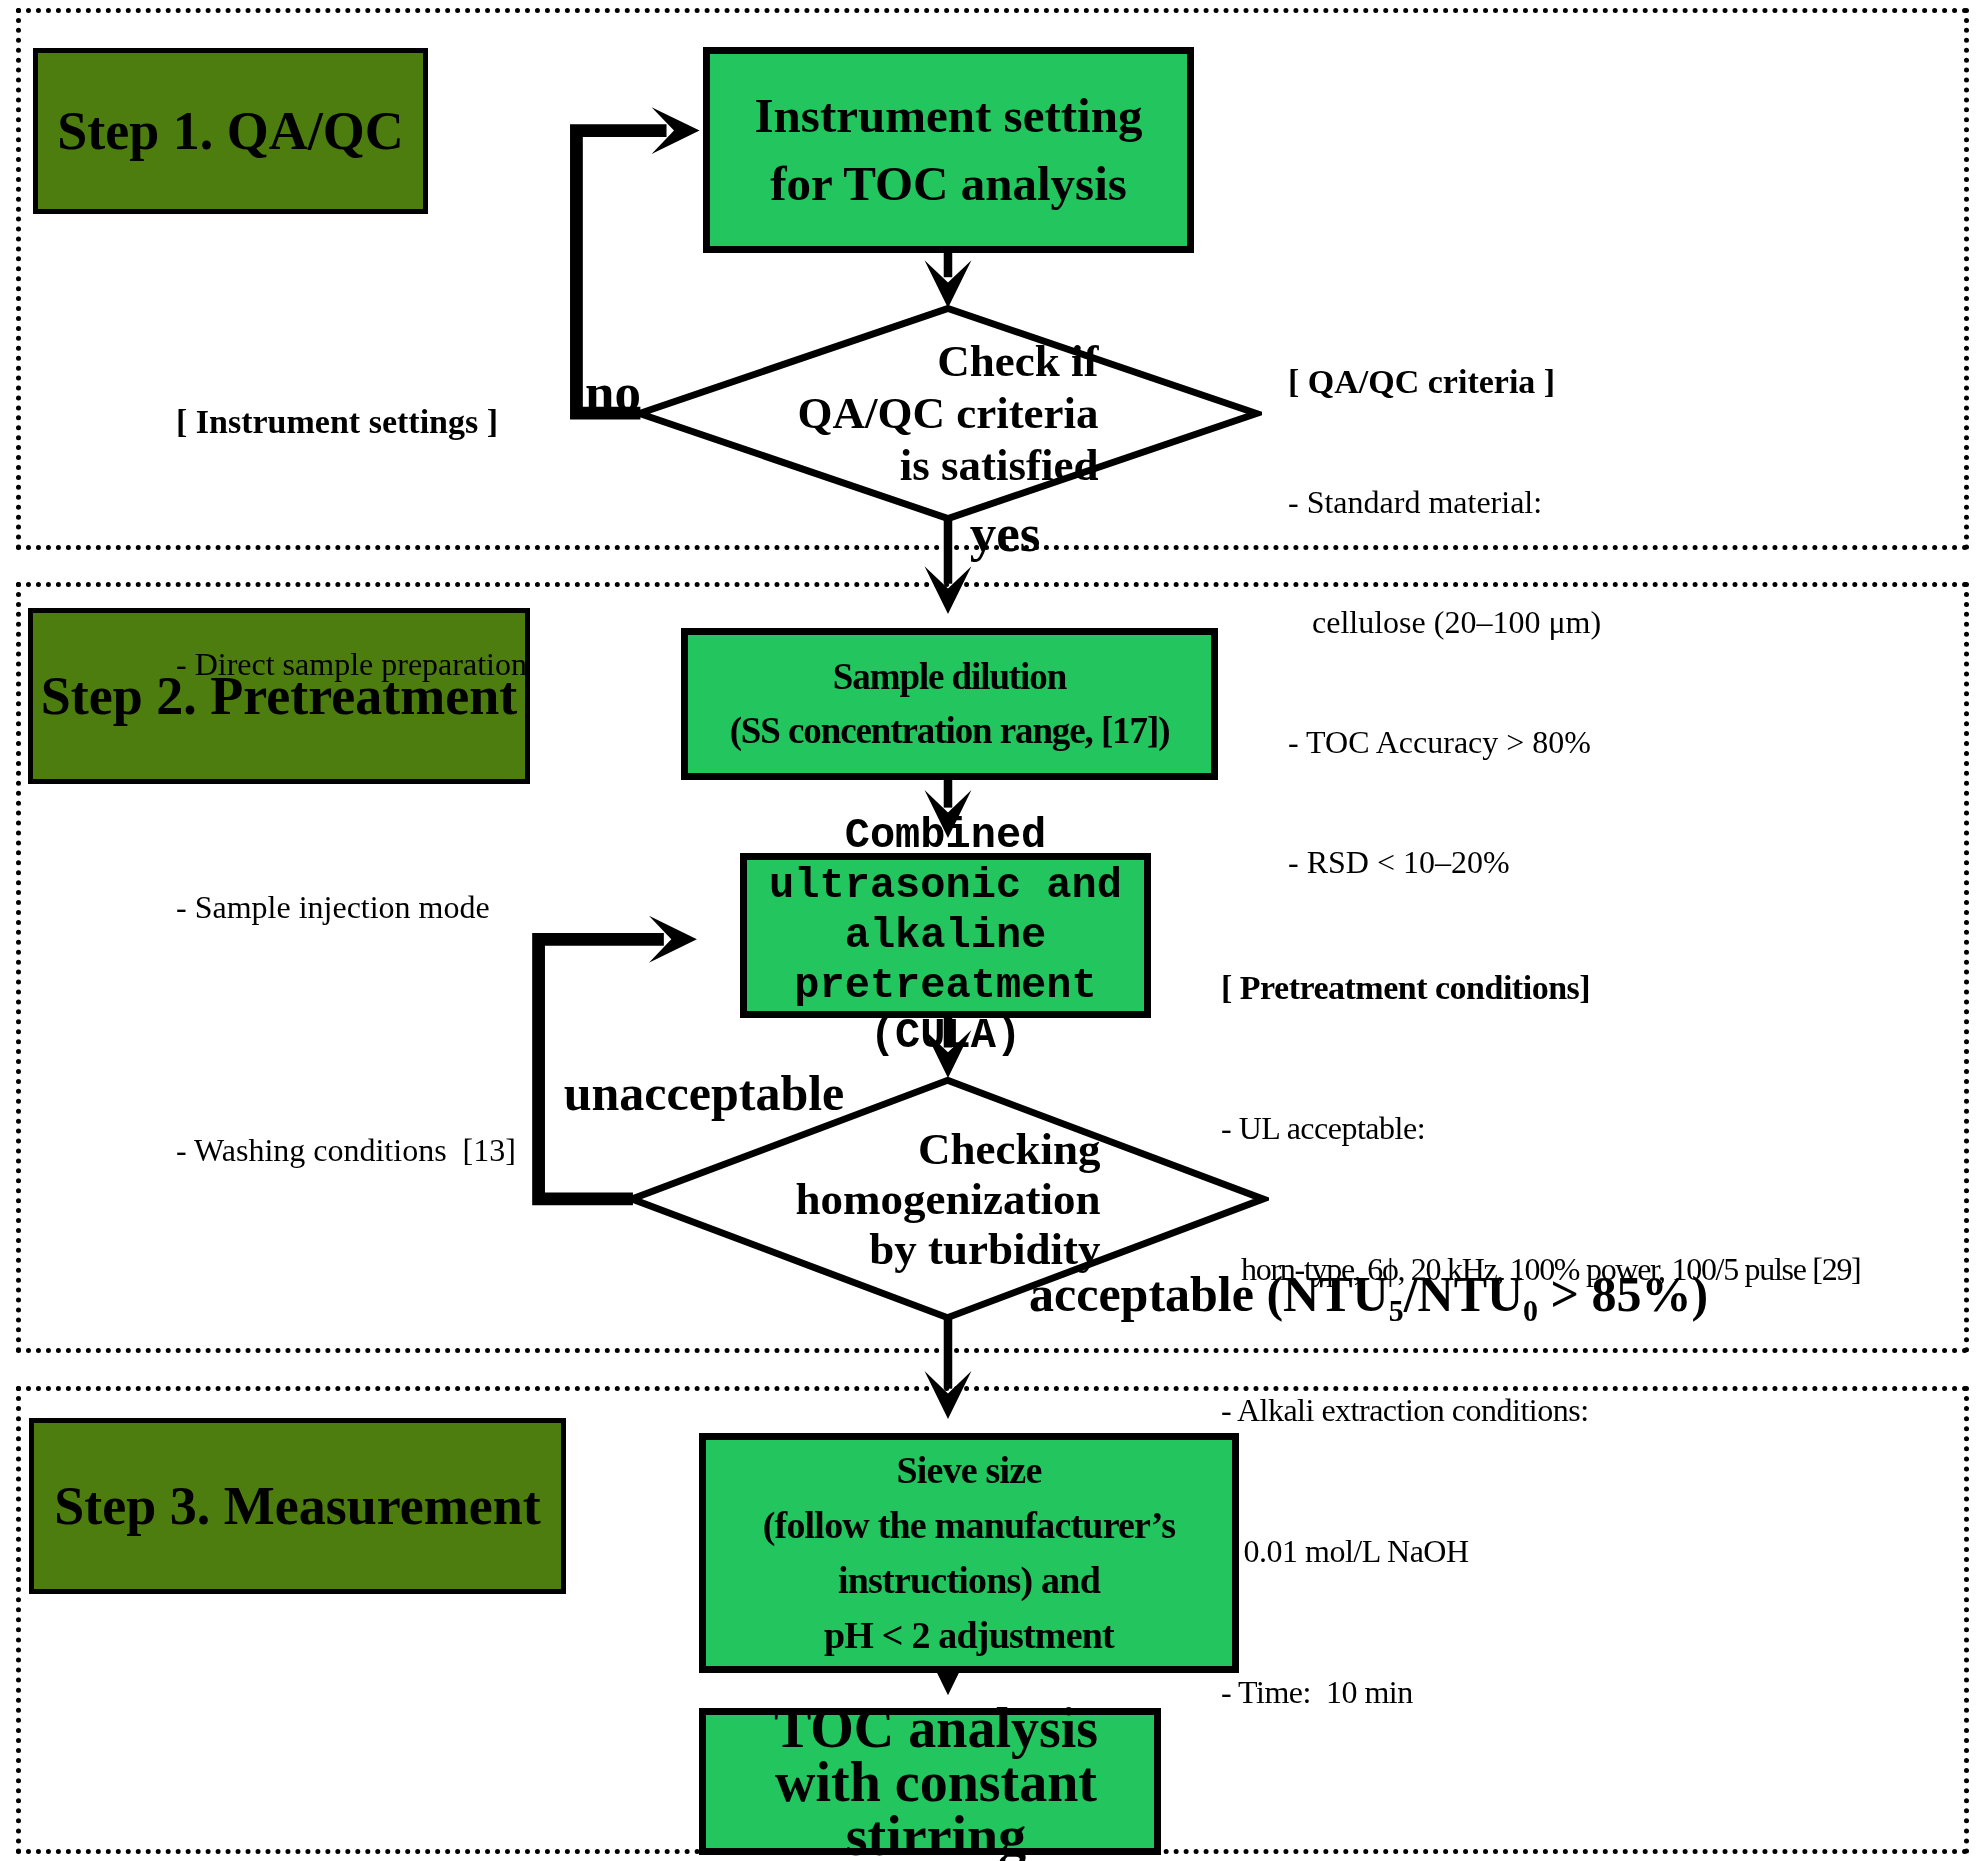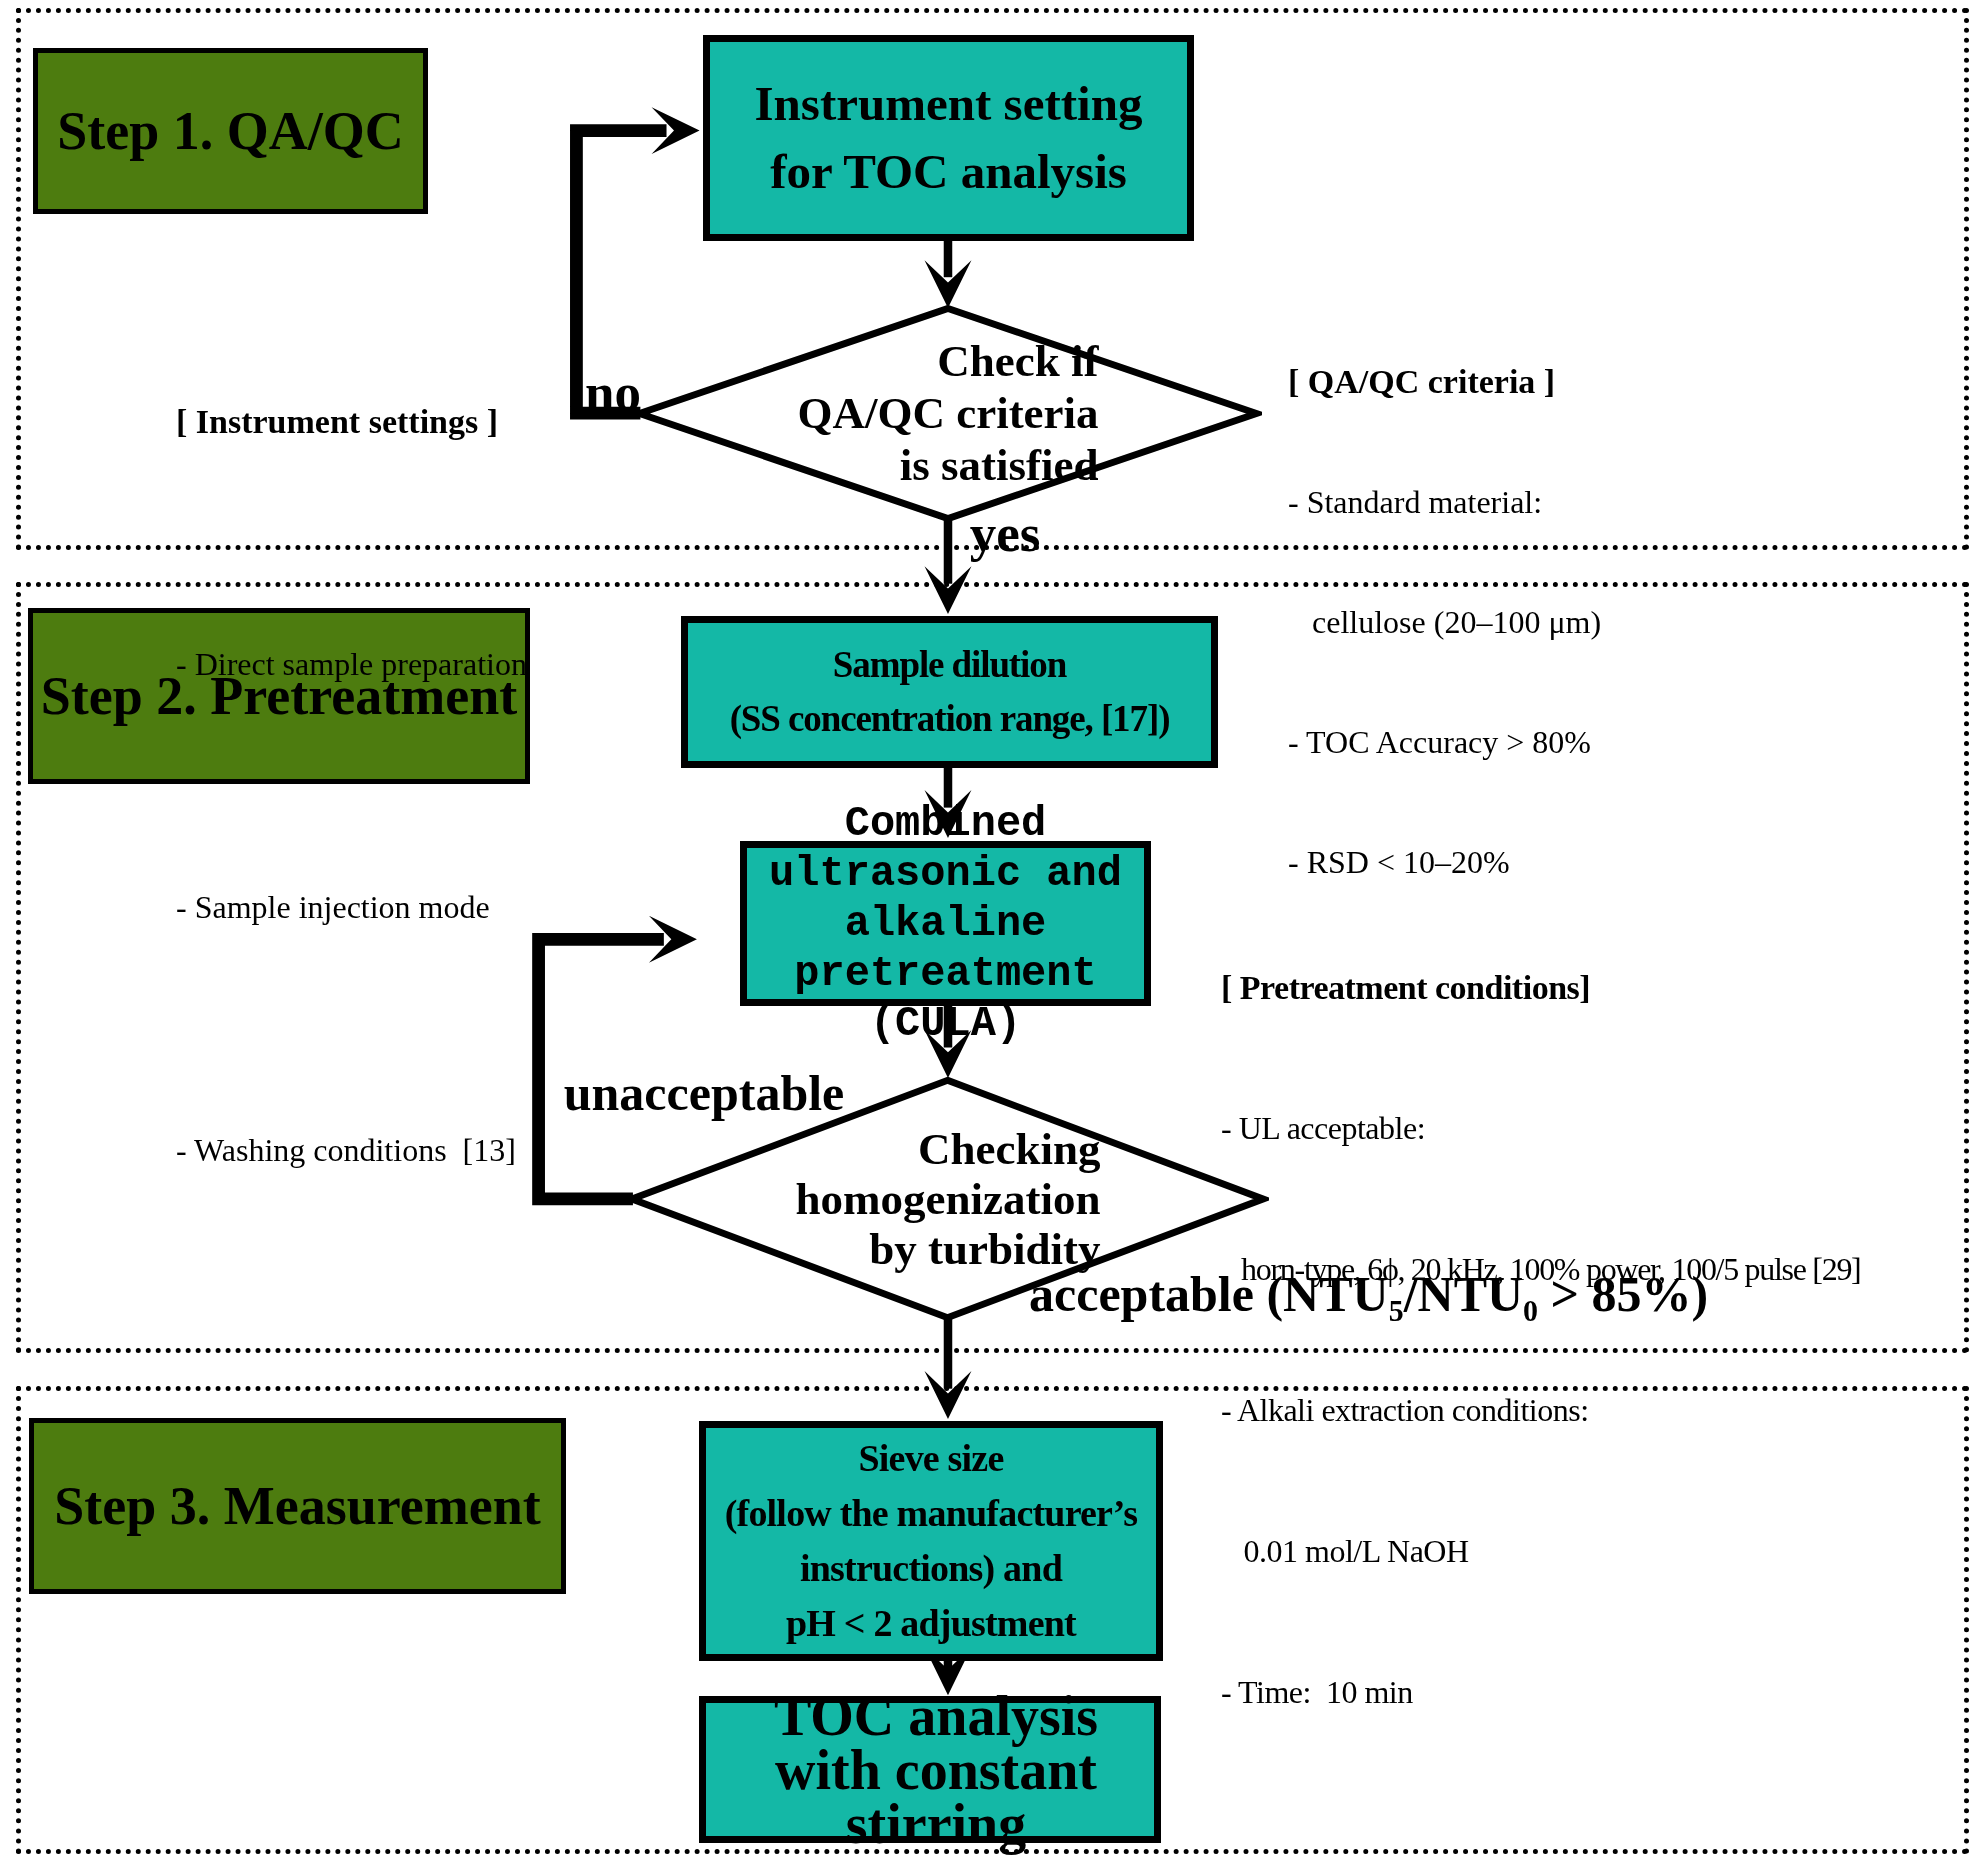--- a/index.html
+++ b/index.html
@@ -27,22 +27,23 @@
     background:#4d7c0f;
     white-space:nowrap;
   }
   .node{
     position:absolute;
     border:7px solid #000;
     box-sizing:border-box;
     display:flex;align-items:center;justify-content:center;
     text-align:center;
     font-weight:bold;
-    background:#14b8a6;
+    background:#22c55e;
     white-space:pre-line;
+    margin-top:12px;
   }
   .diamond-wrap{position:absolute;}
   .diamond-text{
     position:absolute;
     transform:translate(-50%,-50%);
     text-align:right;
     font-weight:bold;
     white-space:pre-line;
   }
   .edge-label{
@@ -118,21 +119,21 @@
   <div class="node" style="left:703px;top:35px;width:491px;height:206px;font-size:49px;line-height:68px;">Instrument setting
 for TOC analysis</div>
 
   <div class="node" style="left:681px;top:616px;width:537px;height:152px;font-size:37px;line-height:54px;letter-spacing:-1.1px;">Sample dilution
 (SS concentration range, [17])</div>
 
   <div class="node" style="left:740px;top:841px;width:411px;height:165px;font-size:42px;line-height:50px;font-family:Liberation Mono, monospace;">Combined ultrasonic and
 alkaline pretreatment
 (CULA)</div>
 
-  <div class="node" style="left:699px;top:1421px;width:464px;height:240px;font-size:38px;line-height:55px;letter-spacing:-0.8px;">Sieve size
+  <div class="node" style="left:699px;top:1421px;width:540px;height:240px;font-size:38px;line-height:55px;letter-spacing:-0.8px;">Sieve size
 (follow the manufacturer’s
 instructions) and
 pH &lt; 2 adjustment</div>
 
   <div class="node" style="left:699px;top:1696px;width:462px;height:147px;font-size:56px;line-height:54px;padding-left:12px;">TOC analysis
 with constant stirring</div>
 
   <div class="diamond-wrap" style="left:634px;top:303px;width:628px;height:221px;">
     <svg width="628" height="221" viewBox="0 0 1178 414">
       <polygon points="589,10 1168,207 589,404 10,207" fill="#ffffff" stroke="#000000" stroke-width="13"></polygon>

